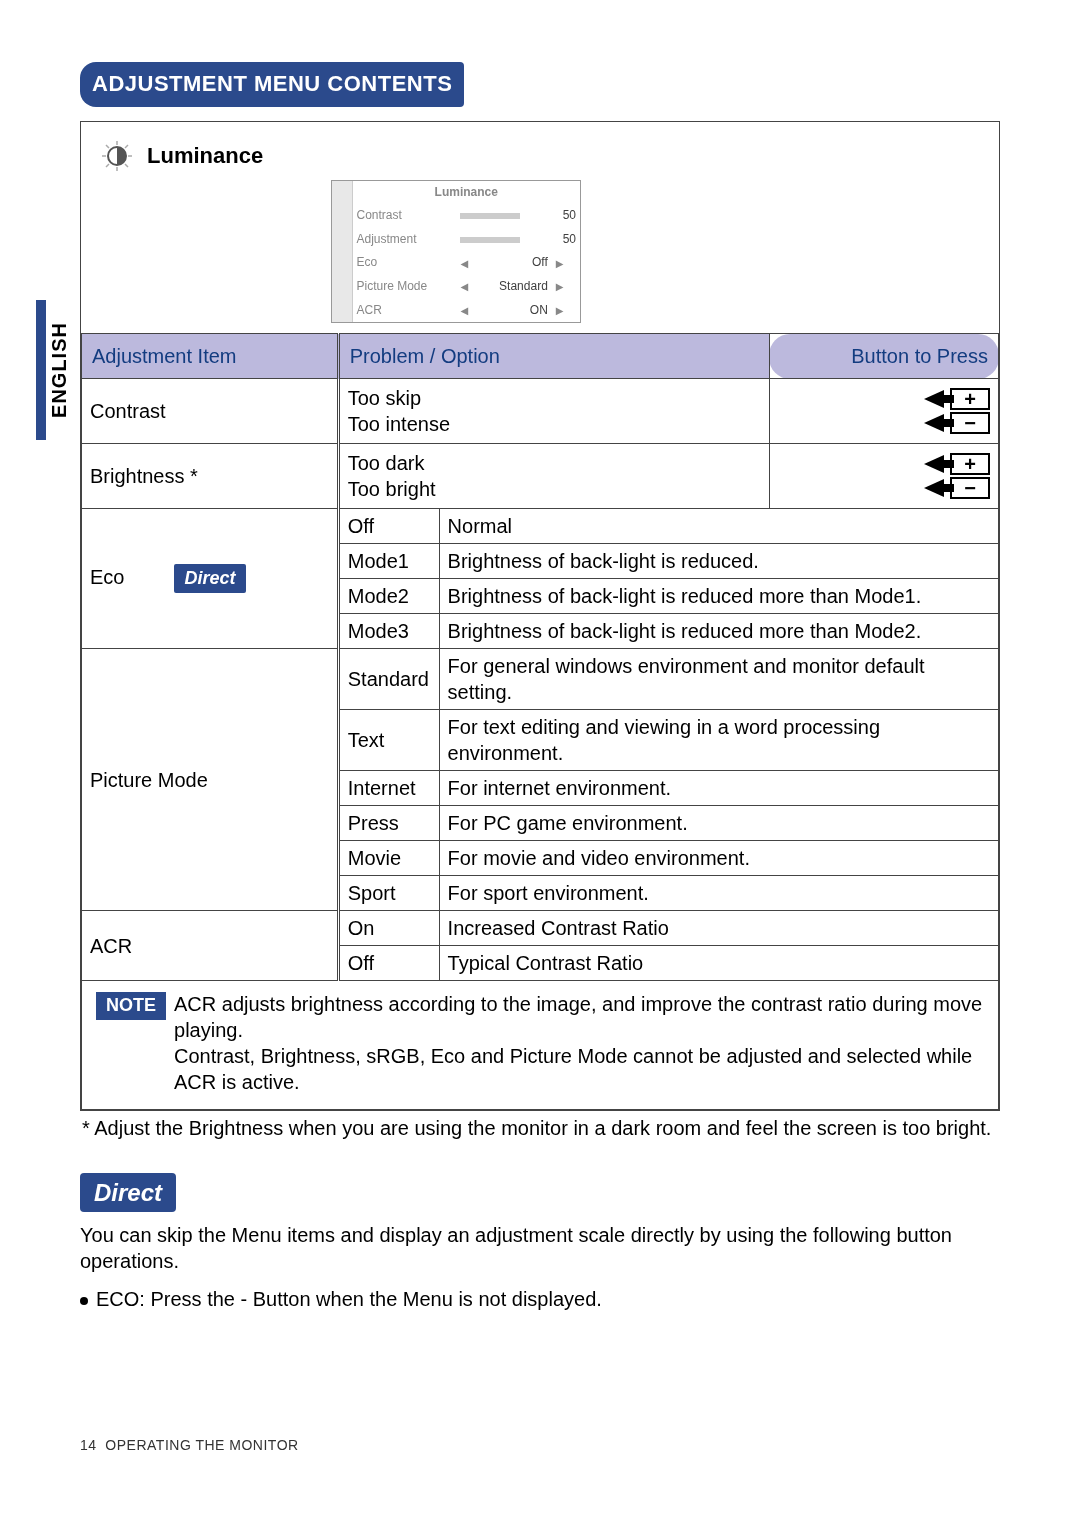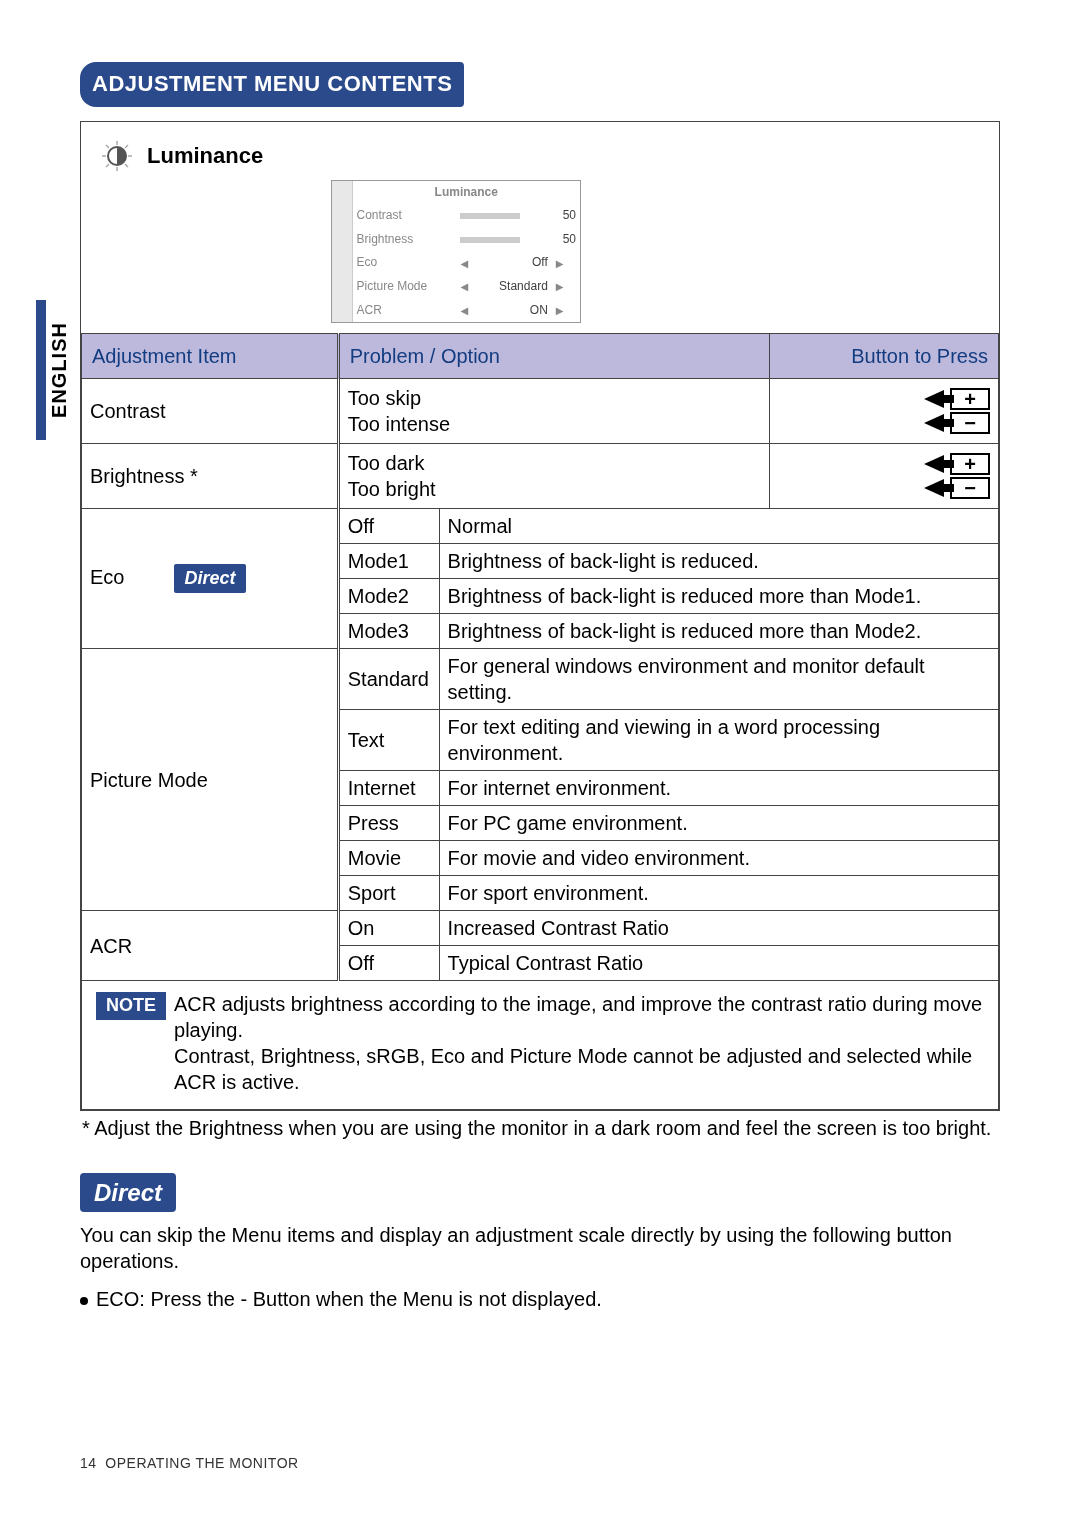--- a/index.html
+++ b/index.html
@@ -148,21 +148,21 @@
   .direct-section{ margin-top:32px;}
   .direct-pill{
     display:inline-block;
     background:#2b4a8c; color:#fff; font-weight:bold; font-style:italic;
     font-size:24px; padding:4px 14px; border-radius:4px;
   }
   .direct-text{ margin-top:10px; font-size:20px;}
   .bullet-line{ margin-top:12px; font-size:20px;}
   .bullet-dot{ display:inline-block; width:8px;height:8px; background:#000; border-radius:50%; margin-right:8px; vertical-align:middle;}
   .page-footer{
-    position:absolute; left:80px; bottom:42px;
+    position:absolute; left:80px; bottom:60px;
     font-size:14px; color:#333; letter-spacing:0.5px;
   }
 </style>
 </head>
 <body>
 
 <div class="side-tab">
   <span>ENGLISH</span>
 </div>
 
@@ -198,21 +198,21 @@
             <tr>
               <td class="sidecol" rowspan="6">&nbsp;</td>
             <td colspan="4" class="title">Luminance</td>
             </tr>
         <tr>
               <td>Contrast</td>
             <td colspan="2"><span class="bar"></span></td>
             <td class="val">50</td>
             </tr>
         <tr>
-              <td>Brightness</td>
+              <td>Adjustment</td>
             <td colspan="2"><span class="bar"></span></td>
             <td class="val">50</td>
             </tr>
         <tr>
               <td>Eco</td>
             <td class="arrow">◀</td>
             <td class="val">Off</td>
             <td class="arrow">▶</td>
             </tr>
         <tr>
@@ -229,21 +229,21 @@
             </tr>
       </tbody>
         </table>
     </div>
 
     <table class="adj">
       <tbody>
           <tr>
         <th style="width:28%;">Adjustment Item</th>
         <th style="width:47%;" colspan="2" class="divider-col">Problem / Option</th>
-        <th style="width:25%; text-align:right;">Button to Press</th>
+        <th style="width:25%; text-align:right;border-radius:21px;">Button to Press</th>
       </tr>
 
       <tr>
         <td>Contrast</td>
         <td colspan="2" class="divider-col">
           <div>Too skip</div>
           <div>Too intense</div>
         </td>
         <td class="btns">
           <div class="row">

